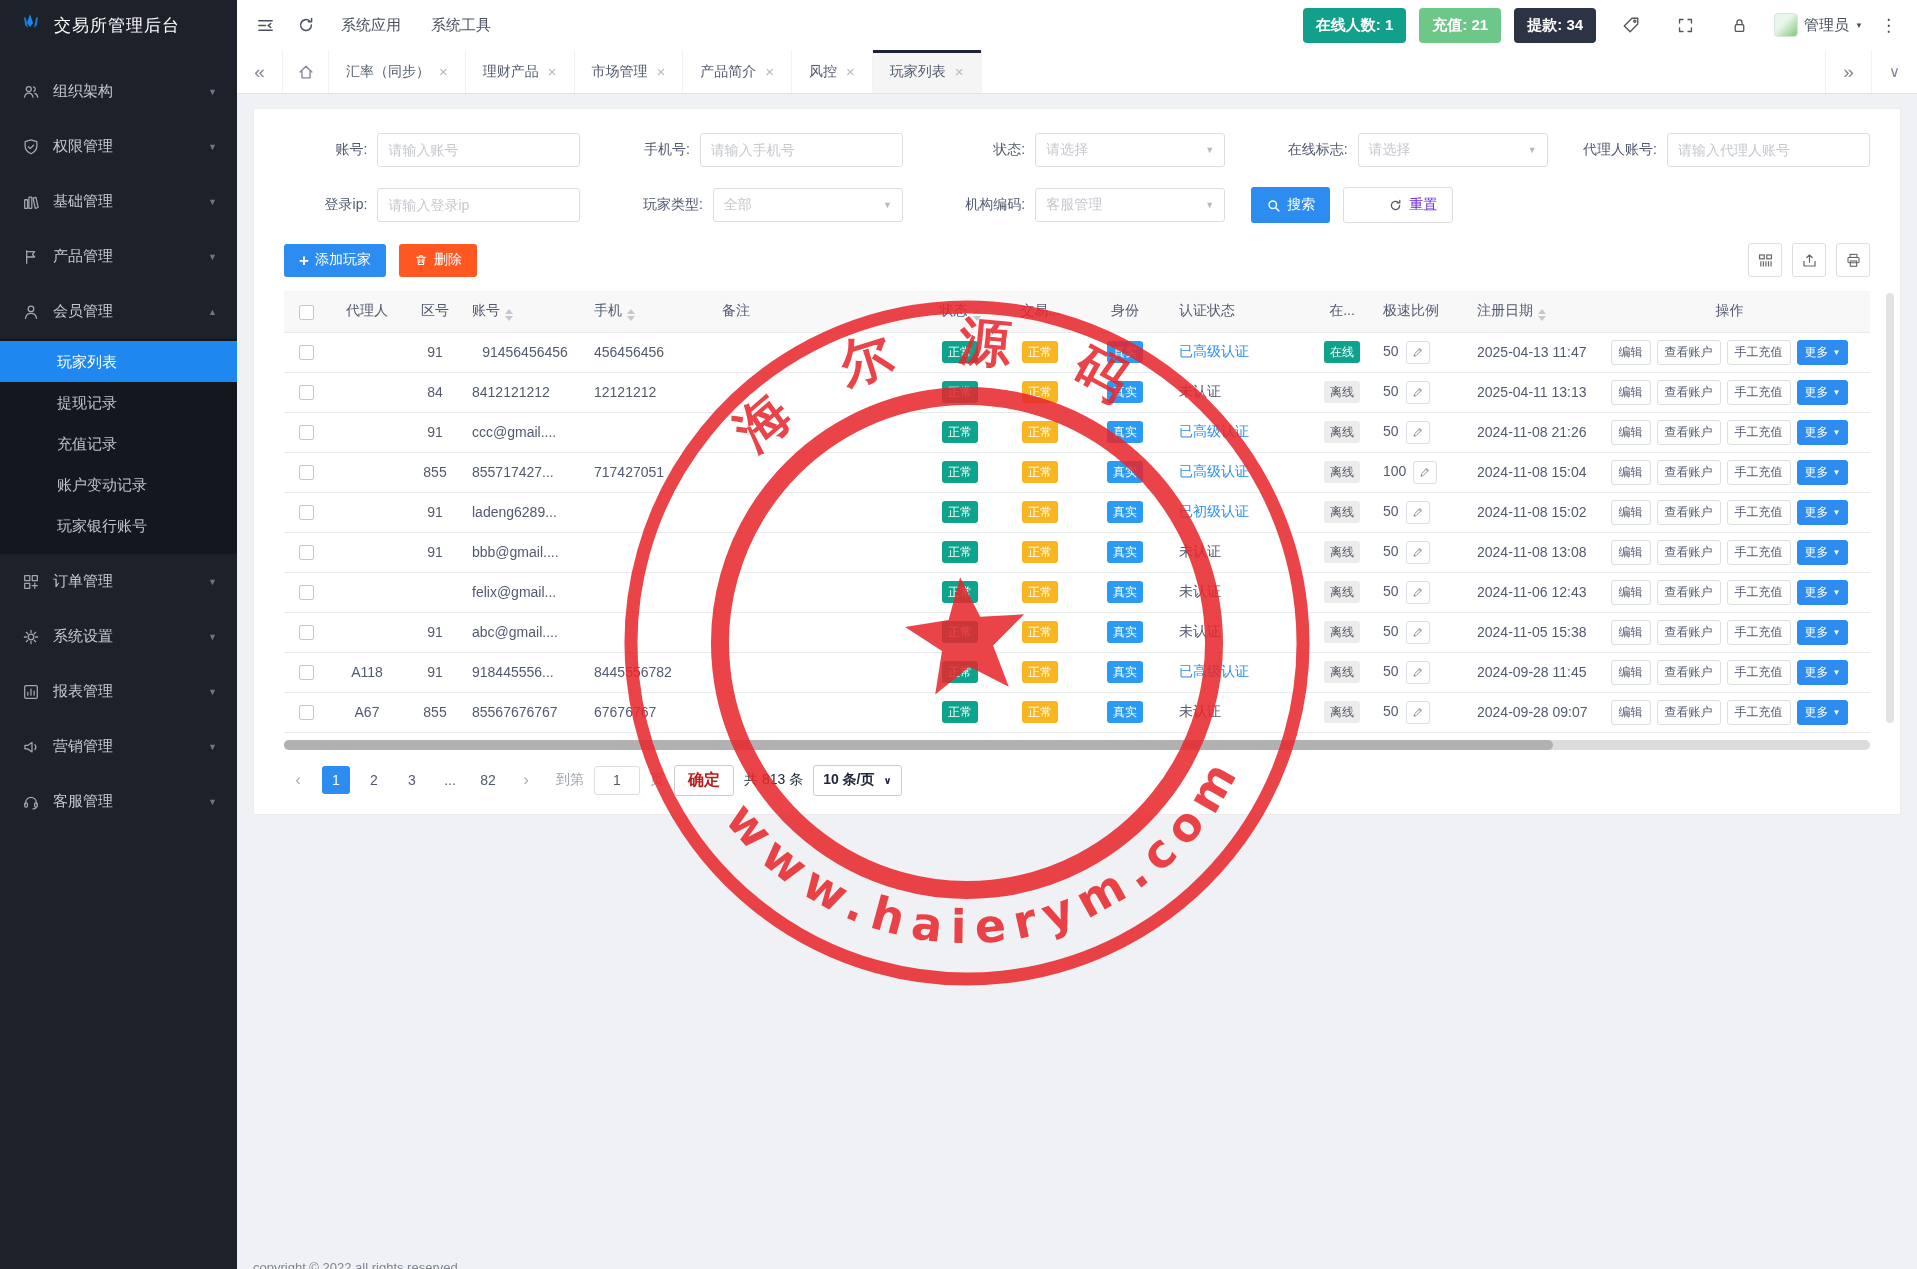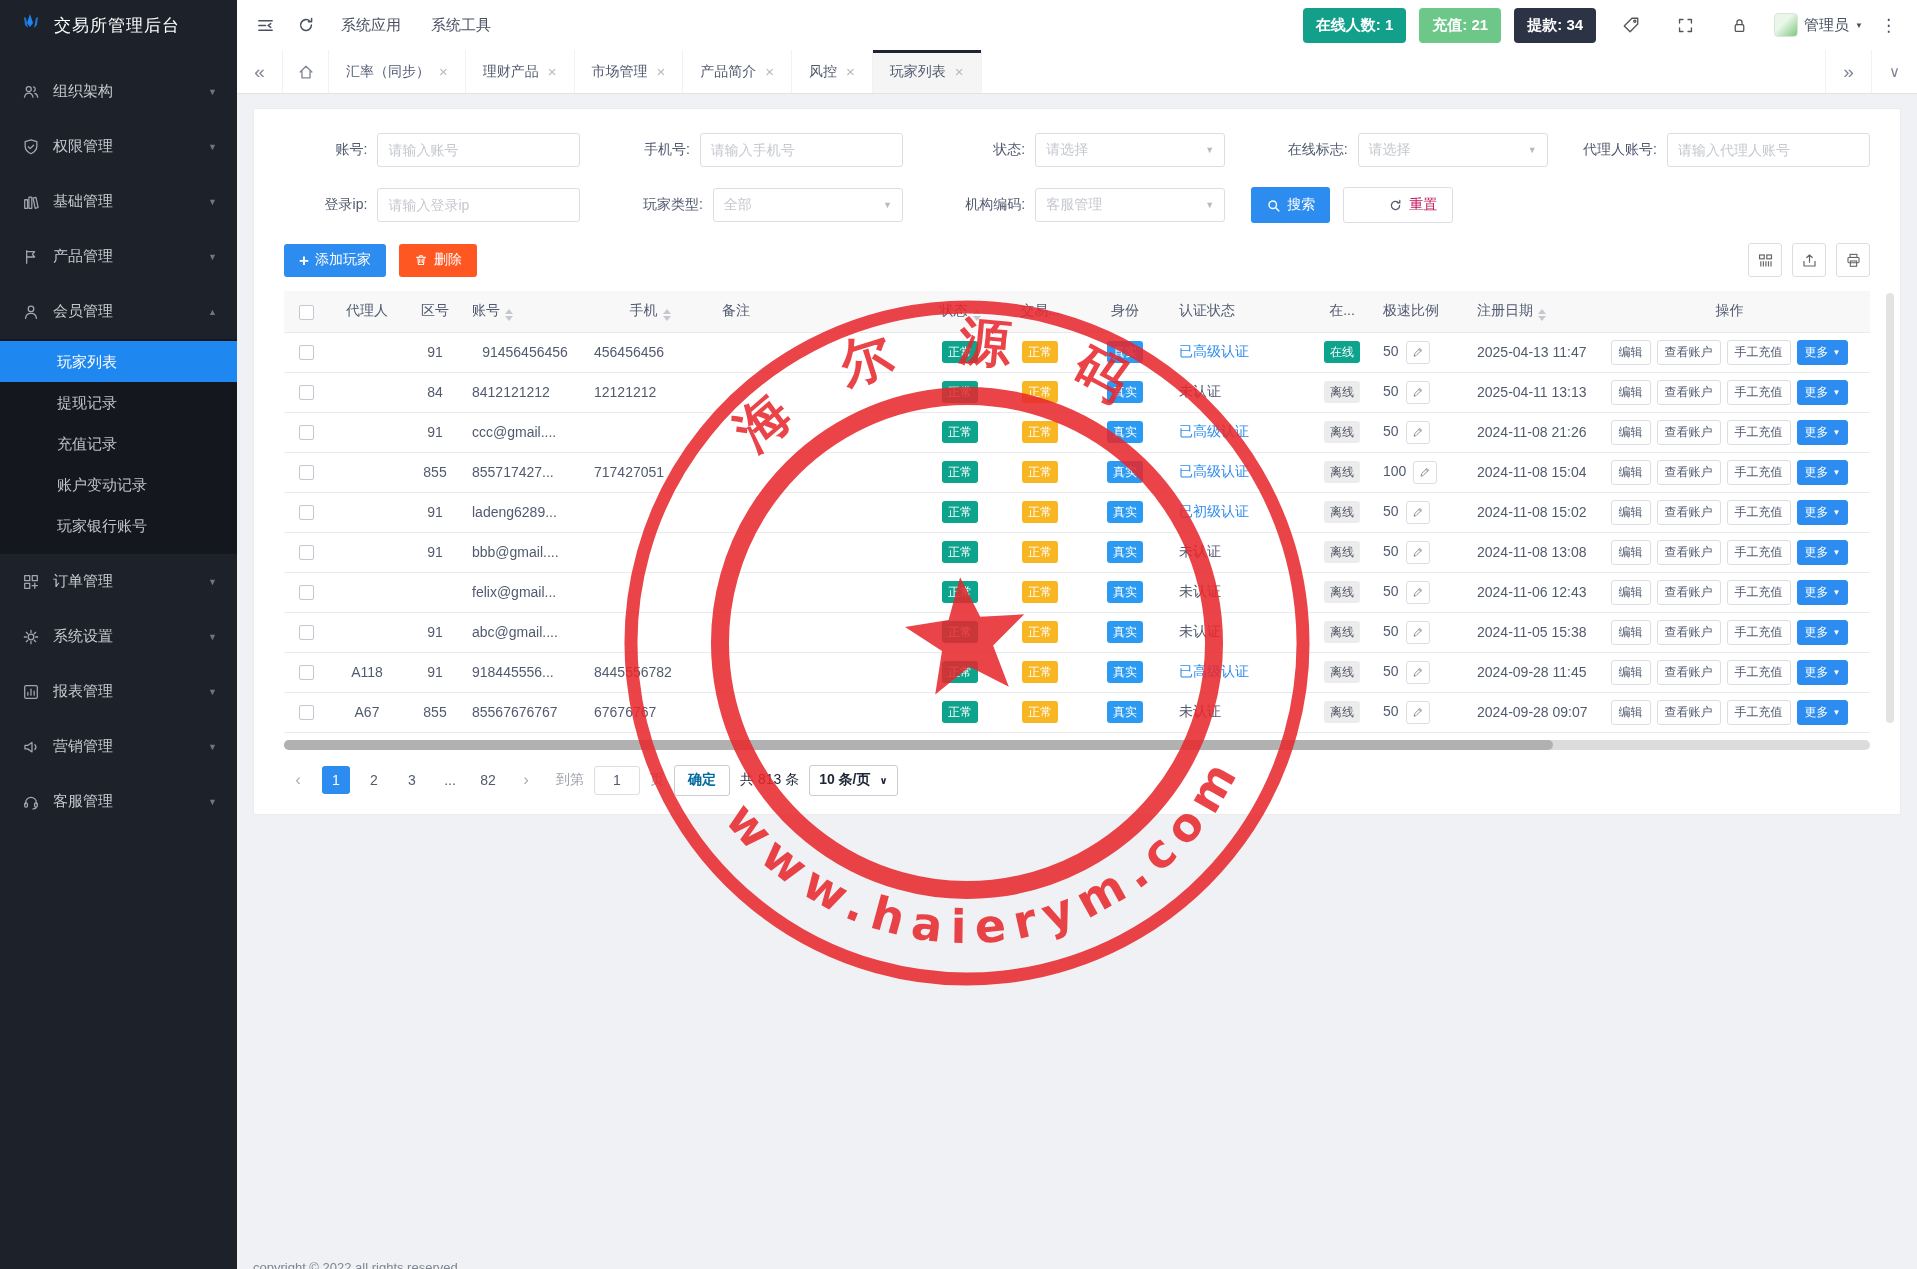--- a/index.html
+++ b/index.html
@@ -47,21 +47,21 @@
   .f-grid { display:grid; grid-template-columns:repeat(5,1fr); column-gap:26px; row-gap:14px; margin-bottom:20px; }
   .f-cell { display:flex; align-items:center; min-width:0; }
   .f-label { flex:1; text-align:right; padding-right:10px; color:#515a6e; font-size:14px; white-space:nowrap; }
   .f-input { flex:0 0 190px; height:34px; border:1px solid #dcdee2; border-radius:3px; padding:0 10px; font-size:14px; color:#515a6e; font-family:inherit; outline:none; }
   .f-input::placeholder { color:#c5c8ce; }
   .select { flex:0 0 190px; height:34px; border:1px solid #dcdee2; border-radius:3px; display:flex; align-items:center; padding:0 10px; color:#c5c8ce; font-size:14px; cursor:pointer; }
   .select .caret { margin-left:auto; font-size:9px; color:#b6bac2; }
   .f-btns { display:flex; gap:13px; align-items:center; }
   .btn { height:36px; padding:0 15px; border-radius:3px; display:inline-flex; gap:6px; font-size:14px; align-items:center; border:none; cursor:pointer; font-family:inherit; }
   .btn-search { background:#2d8cf0; color:#fff; }
-  .btn-reset { background:#fff; border:1px solid #dcdee2; color:#be185d;padding-left:44px; }
+  .btn-reset { background:#fff; border:1px solid #dcdee2; color:#6d28d9;padding-left:44px; }
 
   .toolbar { display:flex; align-items:center; margin-bottom:14px; }
   .btn-add { background:#2d8cf0; color:#fff; height:33px; }
   .btn-add .plus { font-size:17px; font-weight:bold; line-height:1; }
   .btn-del { background:#ff5722; color:#fff; height:33px; margin-left:13px; }
   .tool-icons { margin-left:auto; display:flex; gap:10px; }
   .tool-icon { width:34px; height:34px; border:1px solid #dcdee2; border-radius:3px; display:flex; align-items:center; justify-content:center; background:#fff; cursor:pointer; }
 
   
   .table-zone { position:relative; }
@@ -91,21 +91,21 @@
   .hthumb { position:absolute; left:0; top:0; height:10px; width:80%; background:#b1b1b1; border-radius:5px; cursor:pointer; }
 
   
   .pager { display:flex; align-items:center; gap:10px; margin-top:15px; font-size:14px; color:#515a6e; }
   .pg { min-width:28px; height:28px; display:inline-flex; align-items:center; justify-content:center; border-radius:3px; cursor:pointer; }
   .pg.active { background:#2d8cf0; color:#fff; }
   .pg.nav { color:#aab0b8; font-size:17px; }
   .pg.dots { cursor:default; color:#515a6e; }
   .goto-label { color:#9ea3ab; }
   .goto-input { width:46px; height:29px; border:1px solid #dcdee2; border-radius:3px; text-align:center; font-size:14px; color:#515a6e; font-family:inherit; outline:none; }
-  .btn-confirm { height:31px; padding:0 13px; border:1px solid #c8ccd3; border-radius:3px; background:#fff; font-weight:bold; font-size:14px; color:#0369a1; cursor:pointer; font-family:inherit; }
+  .btn-confirm { height:31px; padding:0 13px; border:1px solid #c8ccd3; border-radius:3px; background:#fff; font-weight:bold; font-size:16px; color:#b91c1c; cursor:pointer; font-family:inherit; }
   .size-select { height:31px; border:1px solid #c8ccd3; border-radius:3px; display:flex; align-items:center; gap:9px; padding:0 9px; font-size:14px; color:#1c2435; font-weight:bold; cursor:pointer; }
   .size-select .caret { font-size:10px; color:#1c2435; }
 
   .footer { position:absolute; left:16px; bottom:8px; font-size:13px; color:#80868f; }
 
   
   .stamp { position:fixed; left:0; top:0; pointer-events:none; z-index:60; color:#e7282d; }
 </style>
 </head>
 <body>
@@ -459,21 +459,21 @@
             </colgroup>
           <thead>
               <tr id="theadRow">
                 <th style="text-align: center;"><span class="cb"></span></th>
                 <th style="text-align: center;"><span>代理人</span></th>
                 <th style="text-align: center;"><span>区号</span></th>
                 <th style="text-align: left;"><span>账号</span><span class="sort">
                     <i class="su"></i>
                     <i class="sd"></i>
                   </span></th>
-                <th style="text-align: center;"><span>手机</span><span class="sort">
+                <th style="text-align: left;"><span>手机</span><span class="sort">
                     <i class="su"></i>
                     <i class="sd"></i>
                   </span></th>
                 <th style="text-align: left;"><span>备注</span></th>
                 <th style="text-align: center;"><span>状态</span><span class="sort">
                     <i class="su"></i>
                     <i class="sd"></i>
                   </span></th>
                 <th style="text-align: center;"><span>交易...</span></th>
                 <th style="text-align: center;"><span>身份</span></th>

